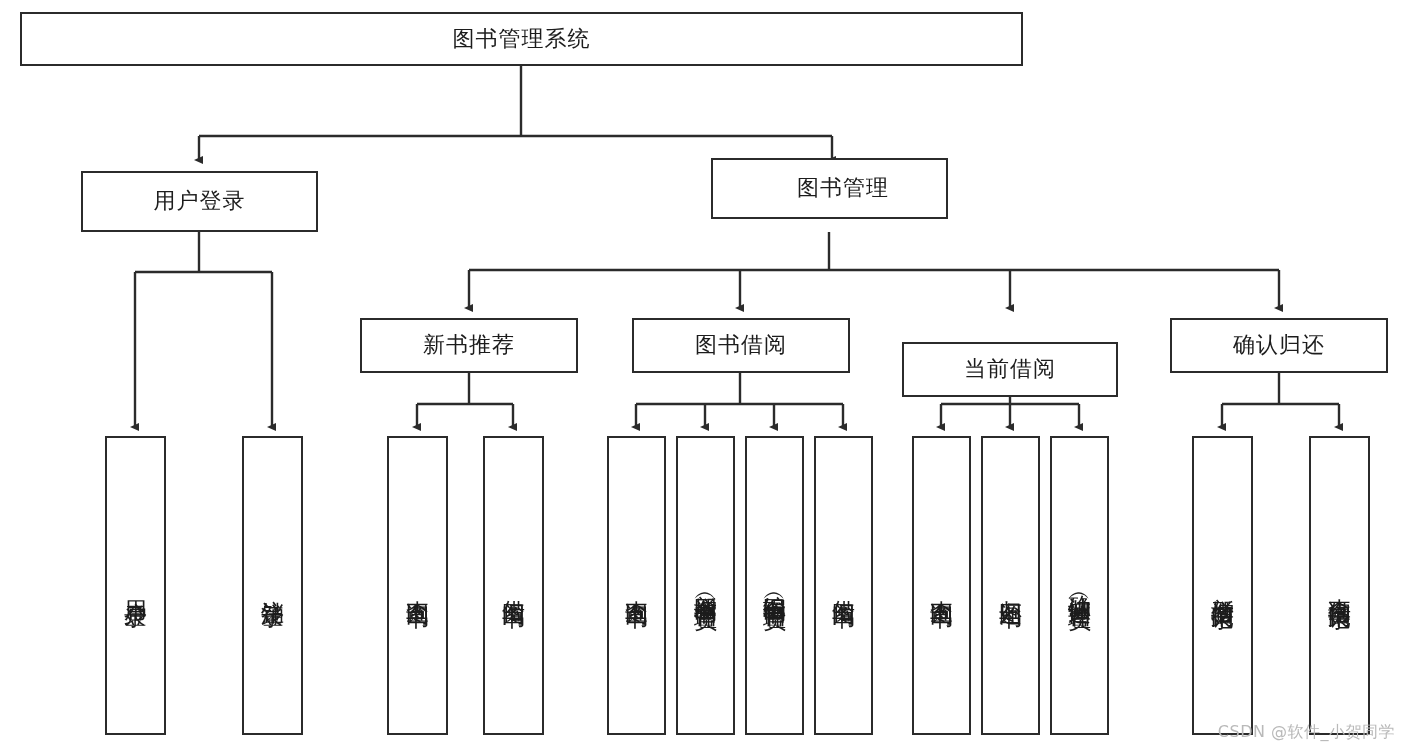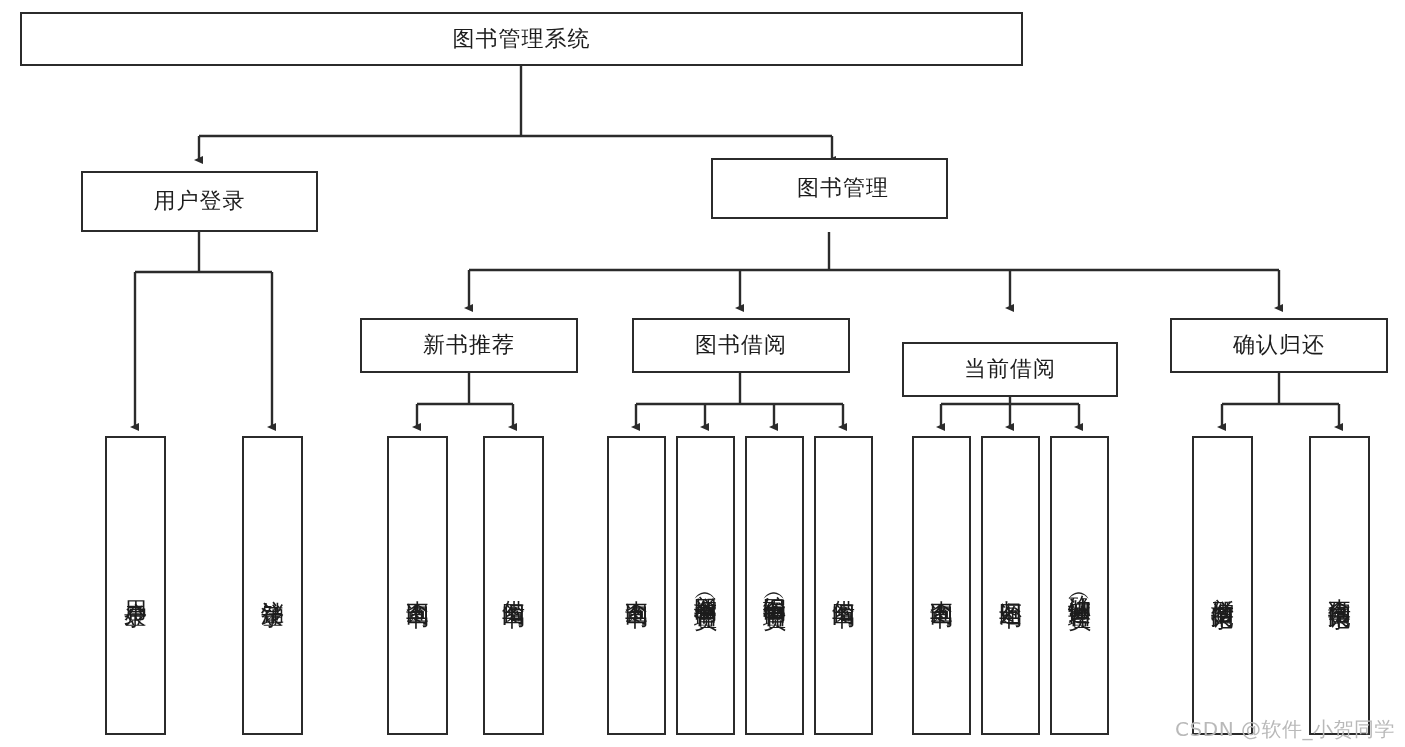--- a/index.html
+++ b/index.html
@@ -43,21 +43,21 @@
     padding-top:6px;
     padding-bottom:6px;
     align-items:center;
     justify-content:center;
   }
   .node-root{ font-size:24px; }
   .watermark{
     position:absolute;
     right:10px;
     bottom:4px;
-    font-size:20px;
+    font-size:16px;
     color:#b9b9b9;
     letter-spacing:0.5px;
     z-index:5;
     white-space:nowrap;
     user-select:none;
   }
 </style>
 </head>
 <body>
 

